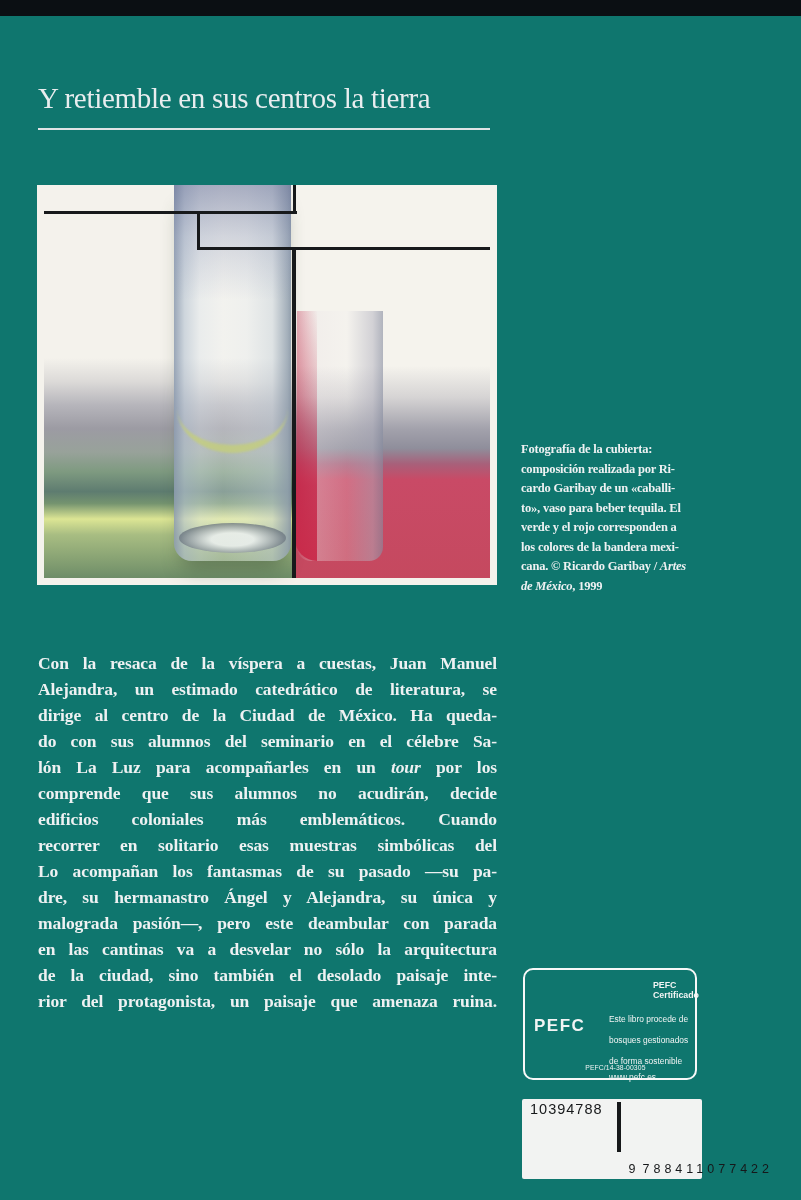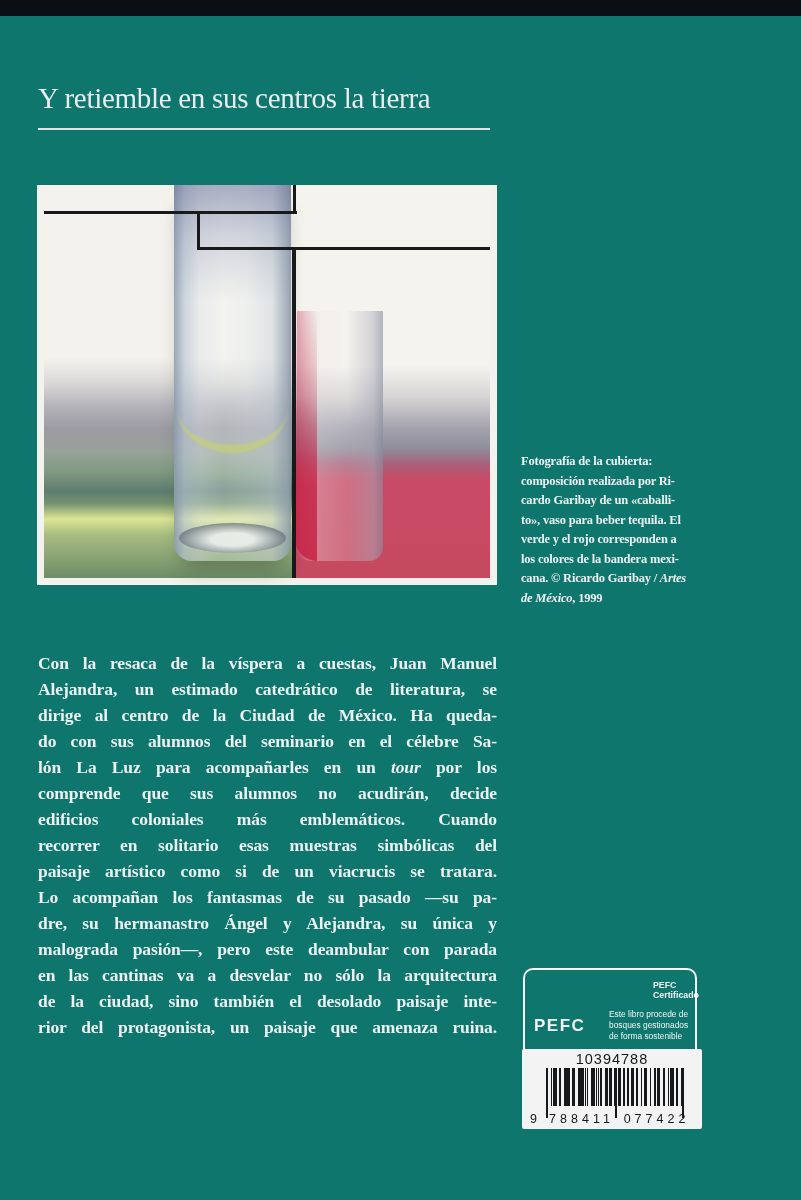--- a/index.html
+++ b/index.html
@@ -78,21 +78,21 @@
       rgba(192,40,72,.25) 34%, rgba(196,35,70,.78) 70%, rgba(201,40,72,.92) 100%);
   }
   .pline{position:absolute; background:#17191b;}
   .l-up  {left:256px; top:0;    width:3px;   height:29px;}
   .l-h1  {left:7px;   top:26px; width:253px; height:3px;}
   .l-conn{left:160px; top:26px; width:3px;   height:39px;}
   .l-h2  {left:160px; top:62px; width:293px; height:3px;}
   .l-div {left:255px; top:62px; width:4px;   height:331px;}
   
   .caption{
-    position:absolute; left:521px; top:436px; width:196px;
+    position:absolute; left:521px; top:424px; width:196px;
     font-size:12.5px; line-height:19.5px; font-weight:700;
     letter-spacing:-0.2px; color:#eef1f2; text-align:justify;
   }
   .caption .lead{display:block;}
   .caption .body{white-space:pre-line;}
   .caption .it{font-style:italic;}
   
   .blurb{
     position:absolute; left:38px; top:634px; width:459px;
     font-size:17.5px; font-weight:700; letter-spacing:-0.1px;
@@ -117,28 +117,28 @@
   .pefc-word{
     font-size:17px; font-weight:700; letter-spacing:1.5px; margin-top:2px;
   }
   .pefc-code{
     font-size:6.8px; margin-top:auto; white-space:nowrap; letter-spacing:.1px;
   }
   .pefc-right{
     flex:1; padding-left:9px; display:flex; flex-direction:column;
   }
   .pefc-heading{font-size:8.8px; font-weight:700; margin-top:2px;padding-left:44px;}
-  .pefc-body{font-size:8.4px; line-height:11px; margin-top:9px; white-space:pre-line;}
+  .pefc-body{font-size:8.4px; line-height:21px; margin-top:9px; white-space:pre-line;}
   .pefc-url{font-size:8.4px; margin-top:auto;}
   
   .barcode{
-    position:absolute; left:522px; top:1033px; width:180px; height:80px;
+    position:absolute; left:522px; top:1083px; width:180px; height:80px;
     background:#f2f3f2; border-radius:2px; box-sizing:border-box;
     font-family:"Liberation Sans", sans-serif; color:#16181a;
-    display:flex; flex-direction:column; padding:2px 8px 3px 8px;
+    display:flex; flex-direction:row; padding:2px 8px 3px 8px;
   }
   .bc-top{font-size:14.5px; text-align:center; letter-spacing:1px;}
   .bc-bars-wrap{position:relative; margin:1px 10px 0 16px; height:44px;}
   .bc-bars{
     position:absolute; inset:0;
     background-image:
       repeating-linear-gradient(90deg,#16181a 0 2px,transparent 2px 5px,#16181a 5px 6px,transparent 6px 9px),
       repeating-linear-gradient(90deg,#16181a 0 1px,transparent 1px 7px,#16181a 7px 10px,transparent 10px 13px);
   }
   .bc-guard{position:absolute; top:0; width:2px; height:50px; background:#16181a;}
@@ -185,21 +185,20 @@
 
   <div class="blurb">
     <span class="bl">Con la resaca de la víspera a cuestas, Juan Manuel</span>
     <span class="bl">Alejandra, un estimado catedrático de literatura, se</span>
     <span class="bl">dirige al centro de la Ciudad de México. Ha queda-</span>
     <span class="bl">do con sus alumnos del seminario en el célebre Sa-</span>
     <span class="bl"><span>lón La Luz para acompañarles en un </span><span class="it">tour</span><span> por los</span></span>
     <span class="bl">comprende que sus alumnos no acudirán, decide</span>
     <span class="bl">edificios coloniales más emblemáticos. Cuando</span>
     <span class="bl">recorrer en solitario esas muestras simbólicas del</span>
-    <span class="bl">paisaje artístico como si de un viacrucis se tratara.</span>
     <span class="bl">Lo acompañan los fantasmas de su pasado —su pa-</span>
     <span class="bl">dre, su hermanastro Ángel y Alejandra, su única y</span>
     <span class="bl">malograda pasión—, pero este deambular con parada</span>
     <span class="bl">en las cantinas va a desvelar no sólo la arquitectura</span>
     <span class="bl">de la ciudad, sino también el desolado paisaje inte-</span>
     <span class="bl">rior del protagonista, un paisaje que amenaza ruina.</span>
   </div>
 
   <div class="pefc">
     <div class="pefc-left">

